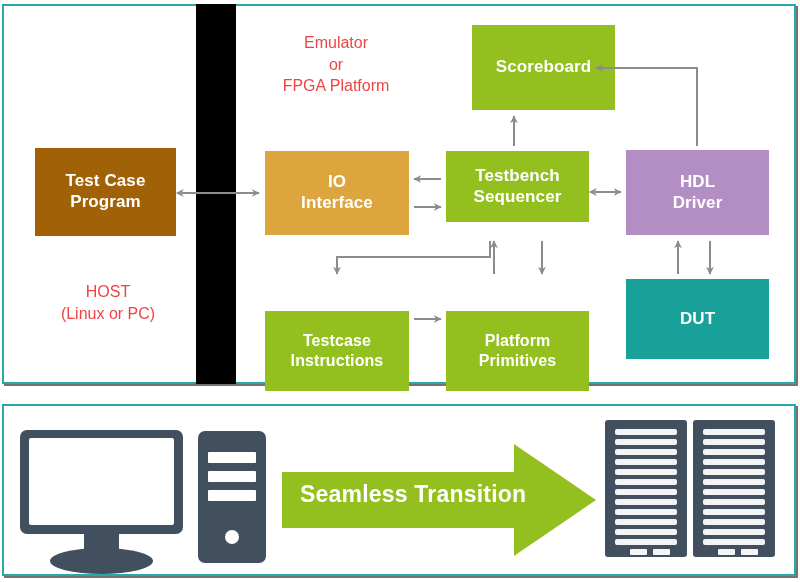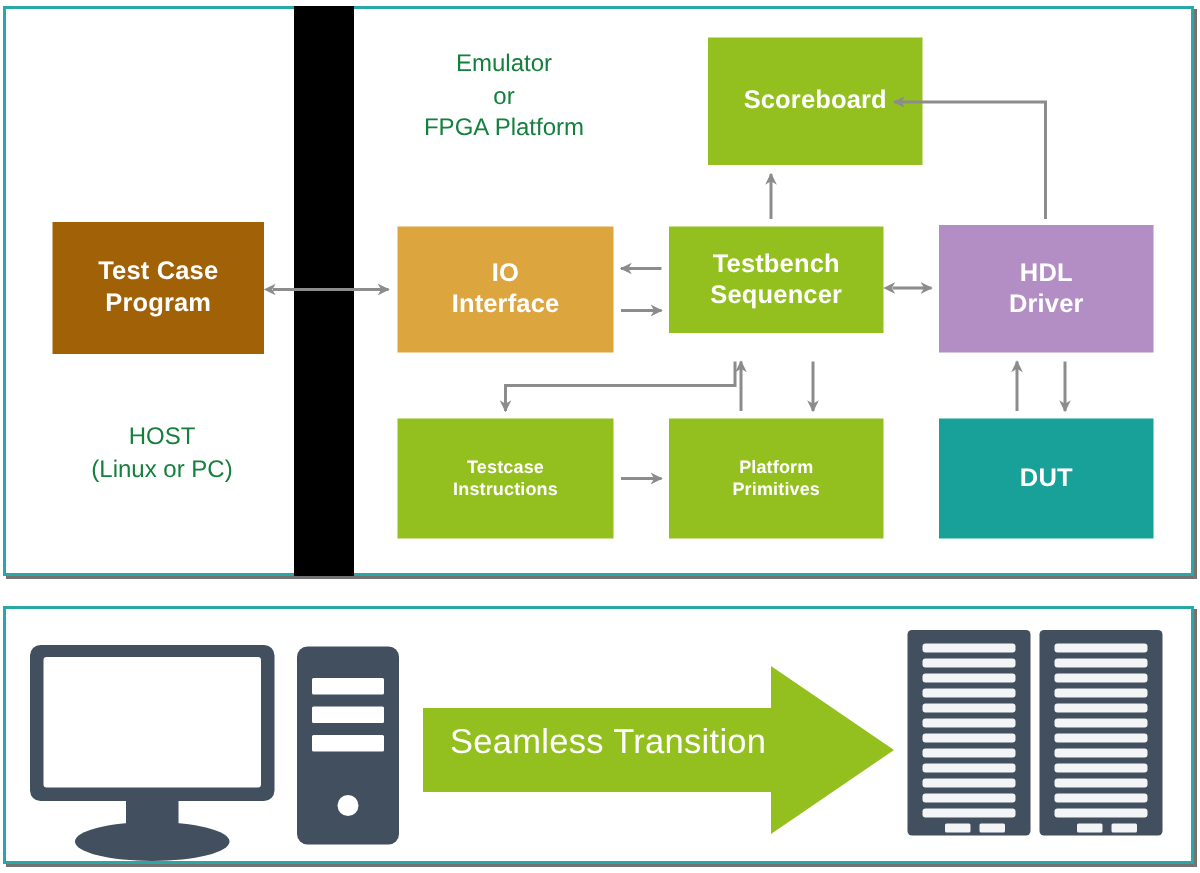--- a/index.html
+++ b/index.html
@@ -34,26 +34,26 @@
     position:absolute;
     box-sizing:border-box;
     display:flex;align-items:center;justify-content:center;
     text-align:center;
     color:#ffffff;
     font-weight:bold;
     font-size:17px;
     line-height:1.22;
     letter-spacing:0.1px;
   }
-  .box.small{font-size:12px;}
+  .box.small{font-size:16px;margin-top:32px;}
 
   
   .label{
     position:absolute;
-    color:#15803d;
+    color:#ef4444;
     font-size:16px;
     line-height:1.35;
     text-align:center;
     font-weight:normal;
   }
 
   
   #wires{position:absolute;left:0;top:0;width:800px;height:582px;pointer-events:none;}
 
   
@@ -92,21 +92,21 @@
   .rack-slot{
     position:absolute;width:62px;height:6px;background:#f2f4f6;border-radius:2px;
   }
   .rack-foot{
     position:absolute;width:17px;height:6px;background:#f2f4f6;border-radius:1px;
   }
 
   #arrow-svg{position:absolute;left:282px;top:442px;}
   #seamless-text{
     position:absolute;left:300px;top:481px;width:230px;
-    color:#ffffff;font-size:23px;text-align:left;font-weight:normal;
+    color:#ffffff;font-size:23px;text-align:left;font-weight:bold;
     letter-spacing:0.2px;
   }
 </style>
 </head>
 <body>
 
 <div id="root">
 
   <div class="panel" id="panel-top"></div>
   <div id="divider"></div>

